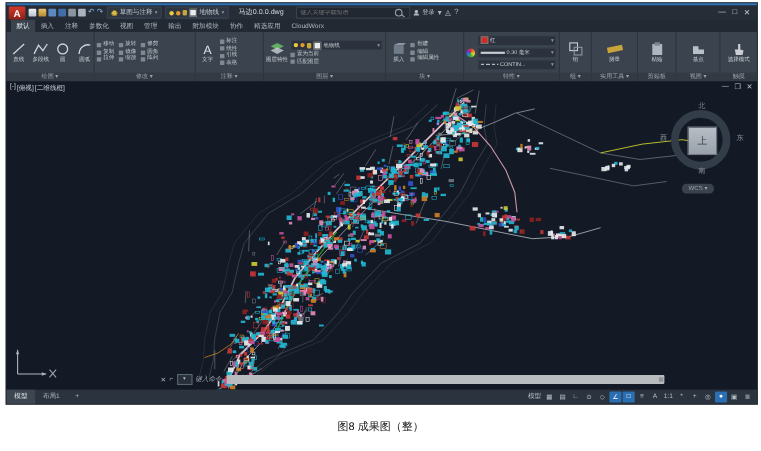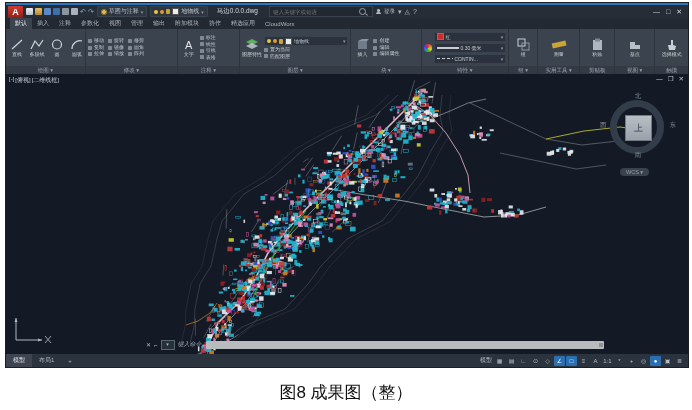--- a/index.html
+++ b/index.html
@@ -81,21 +81,21 @@
   .cmd .cinput{width:398px;height:8px;background:#b9bcbf;border-radius:1px;position:relative;}
   .cmd .cinput::after{content:"";position:absolute;right:1px;top:2px;width:4px;height:4px;background:#8f9397;}
   
   .statusbar{height:13px;background:#2b333f;display:flex;align-items:center;font-size:6px;color:#aeb6bf;}
   .ltab{padding:0 7px;height:100%;display:flex;align-items:center;}
   .ltab.active{background:#3c4document550;background:#3c4550;color:#e2e6ea;}
   .sicons{margin-left:auto;display:flex;align-items:center;gap:1px;padding-right:3px;}
   .sico{min-width:9px;height:10px;display:flex;align-items:center;justify-content:center;font-size:6px;color:#b7bfc7;padding:0 1px;border-radius:1px;}
   .sico.on{background:#2b6fb3;color:#fff;}
   
-  .caption{position:absolute;left:0;top:381px;width:100%;text-align:center;color:#111;font-size:17px;font-family:"Liberation Sans","Liberation Serif",sans-serif;}
+  .caption{position:absolute;left:0;top:381px;width:100%;text-align:center;color:#111;font-size:10px;font-family:"Liberation Sans","Liberation Serif",sans-serif;}
 </style>
 </head>
 <body>
 
 <div class="page">
 
   <div class="acad">
 
     <div class="titlebar">
       <div class="logo">A</div>

